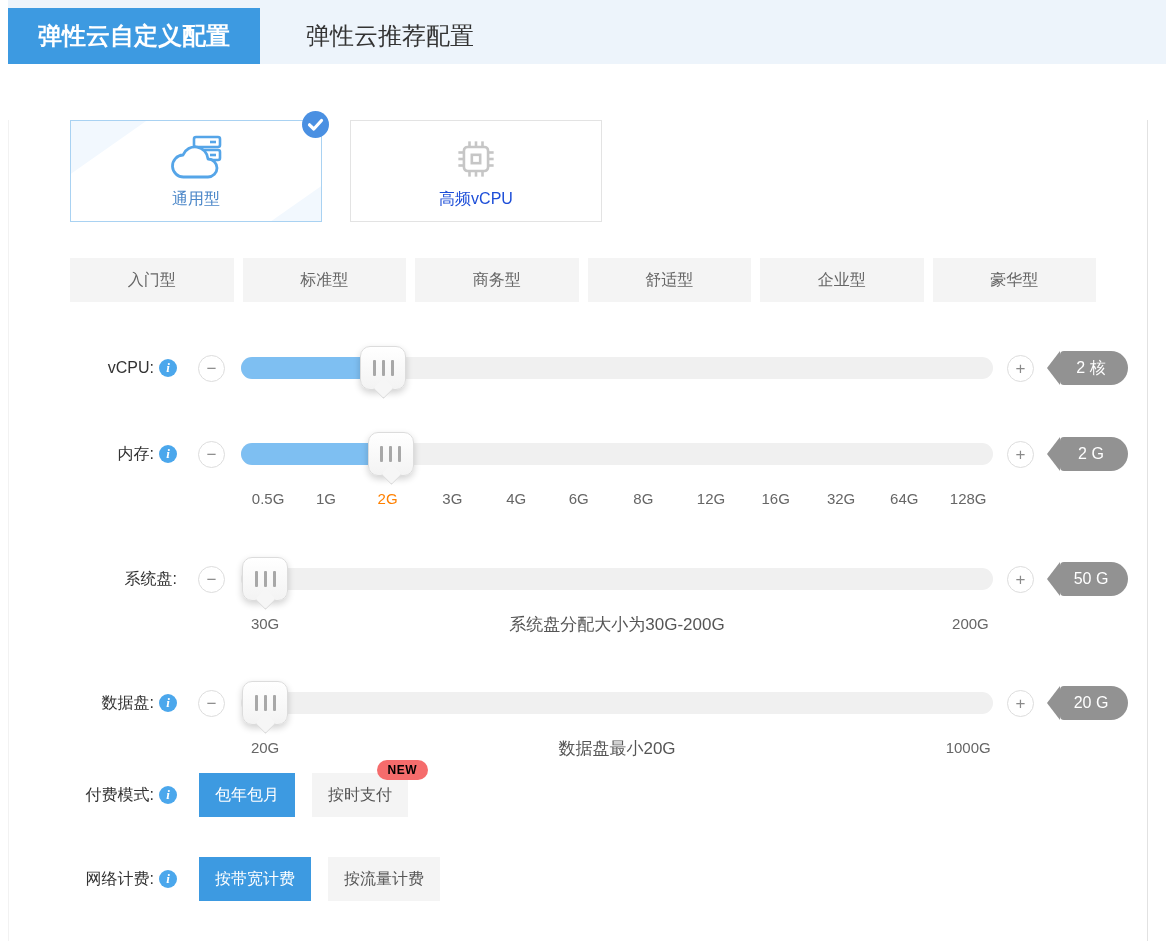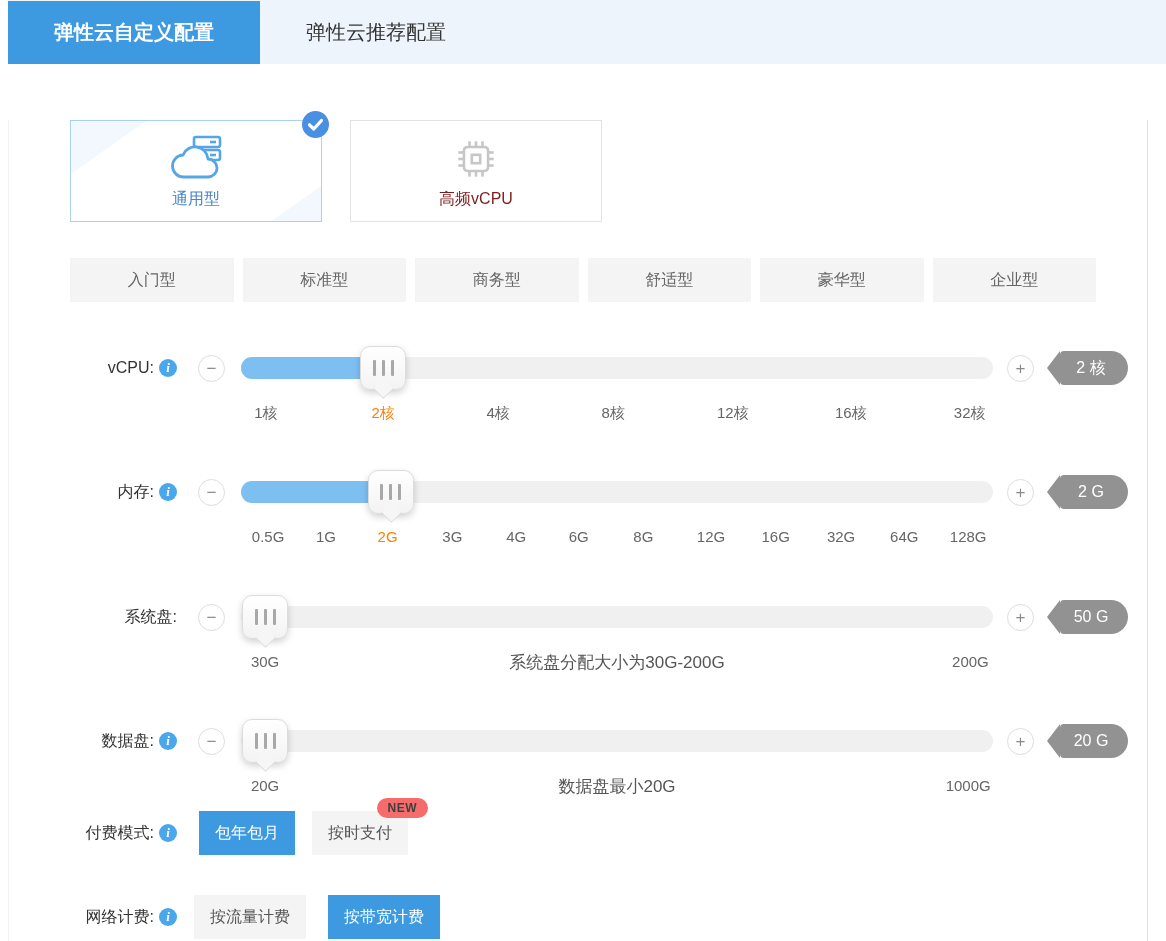--- a/index.html
+++ b/index.html
@@ -1,43 +1,43 @@
 <!DOCTYPE html>
 <html><head>
 <meta charset="utf-8">
 <style>
   * { box-sizing: border-box; margin: 0; padding: 0; }
   html,body { width:1166px; height:941px; background:#fff; overflow:hidden;
     font-family:"Liberation Sans","DejaVu Sans",sans-serif; color:#333; }
 
   
   .tabbar { margin-left:8px; height:64px; background:#EDF4FB; display:flex; align-items:flex-end; }
-  .tab { height:63px; display:flex; align-items:center; justify-content:center;
-    font-size:20px; cursor:pointer; }
+  .tab { height:56px; display:flex; align-items:center; justify-content:center;
+    font-size:24px; cursor:pointer; }
   .tab.active { width:252px; background:#3D9AE1; color:#fff; font-weight:bold; }
   .tab.inactive { padding:0 46px; color:#333; }
 
   
   .content { margin-left:8px; width:1140px; height:877px; background:#fff;
     border-right:1px solid #E2E2E2; border-left:1px solid #F2F2F2; padding-left:61px; }
 
   
   .cards { margin-top:56px; display:flex; gap:28px; }
   .card { position:relative; width:252px; height:102px; border:1px solid #E3E3E3;
     background:#fff; display:flex; flex-direction:column; align-items:center;
     justify-content:center; gap:4px; cursor:pointer; }
   .card.selected { border-color:#A9D2F2; }
   .card-deco { position:absolute; inset:0; overflow:hidden; pointer-events:none; }
   .card.selected .card-deco::before { content:""; position:absolute; width:160px; height:60px;
     background:#F2F8FE; transform:rotate(-35deg); left:-60px; top:-28px; }
   .card.selected .card-deco::after { content:""; position:absolute; width:160px; height:52px;
     background:#F2F8FE; transform:rotate(-35deg); right:-70px; bottom:-30px; }
   .card-label { position:relative; font-size:16px; }
   .card.selected .card-label { color:#4A86C8; }
-  .card.unselected .card-label { color:#7f1d1d; }
+  .card.unselected .card-label { color:#1d4ed8; }
   .card-icon { position:relative; height:52px; display:flex; align-items:center; }
   .check-badge { position:absolute; top:-10px; right:-8px; width:27px; height:27px; z-index:3; }
 
   
   .tiers { margin-top:36px; display:flex; gap:9px; width:1026px; }
   .tier-btn { flex:1; height:44px; background:#F4F4F4; color:#666; font-size:16px;
     display:flex; align-items:center; justify-content:center; cursor:pointer;text-align:right; }
 
   
   .slider-block { }
@@ -77,21 +77,21 @@
     font-size:17px; color:#555; white-space:nowrap;text-align:right; }
 
   
   .option-row { display:flex; align-items:center; height:44px; }
   .opt-btn { height:44px; padding:0 16px; font-size:16px; display:flex; align-items:center;
     justify-content:center; cursor:pointer; position:relative; }
   .opt-btn.selected { background:#3D9AE1; color:#fff; }
   .opt-btn.unselected { background:#F4F4F4; color:#555; }
   .opt-first { margin-left:22px; }
   .opt-next  { margin-left:17px; }
-  .new-badge { position:absolute; top:-13px; right:-20px; background:#F56C6C; color:#404040;
+  .new-badge { position:absolute; top:-13px; right:-20px; background:#F56C6C; color:#000000;
     font-size:12px; font-weight:bold; padding:3px 11px; border-radius:11px; letter-spacing:0.5px; }
 
   .mt-44{margin-top:44px}.mt-42{margin-top:42px}.mt-43{margin-top:43px}
   .mt-10{margin-top:10px}.mt-40{margin-top:40px}
 </style>
 </head>
 <body>
 
 <div class="tabbar">
   <div class="tab active">弹性云自定义配置</div>
@@ -144,22 +144,22 @@
       </span>
       <span class="card-label">高频vCPU</span>
     </div>
   </div>
 
   <div class="tiers">
     <div class="tier-btn">入门型</div>
     <div class="tier-btn">标准型</div>
     <div class="tier-btn">商务型</div>
     <div class="tier-btn">舒适型</div>
+    <div class="tier-btn">企业型</div>
     <div class="tier-btn">豪华型</div>
-    <div class="tier-btn">企业型</div>
   </div>
 
   <div class="slider-block mt-44">
     <div class="slider-main">
       <div class="row-label">
         <span>vCPU:</span>
         <span class="info-icon">i</span>
       </div>
       <div class="step-btn minus-btn">−</div>
       <div class="track-area">
@@ -167,29 +167,20 @@
           <div class="fill" style="width:19%"></div>
         </div>
         <div class="handle" style="left:18.9%">
           <span class="grip-bar"></span>
           <span class="grip-bar"></span>
           <span class="grip-bar"></span>
         </div>
       </div>
       <div class="step-btn plus-btn">+</div>
       <div class="value-badge">2 核</div>
-    </div>
-    <div class="ticks">
-      <span class="tick" style="left:3.3%">1核</span>
-      <span class="tick active" style="left:18.9%">2核</span>
-      <span class="tick" style="left:34.2%">4核</span>
-      <span class="tick" style="left:49.5%">8核</span>
-      <span class="tick" style="left:65.4%">12核</span>
-      <span class="tick" style="left:81.1%">16核</span>
-      <span class="tick" style="left:96.9%">32核</span>
     </div>
   </div>
 
   <div class="slider-block mt-42">
     <div class="slider-main">
       <div class="row-label">
         <span>内存:</span>
         <span class="info-icon">i</span>
       </div>
       <div class="step-btn minus-btn">−</div>
@@ -281,17 +272,17 @@
       <span>按时支付</span>
       <span class="new-badge">NEW</span>
     </div>
   </div>
 
   <div class="option-row mt-40">
     <div class="row-label">
       <span>网络计费:</span>
       <span class="info-icon">i</span>
     </div>
+    <div class="opt-btn selected opt-first">按带宽计费</div>
     <div class="opt-btn unselected opt-next">按流量计费</div>
-    <div class="opt-btn selected opt-first">按带宽计费</div>
   </div>
 
 </div>
 
 </body></html>

